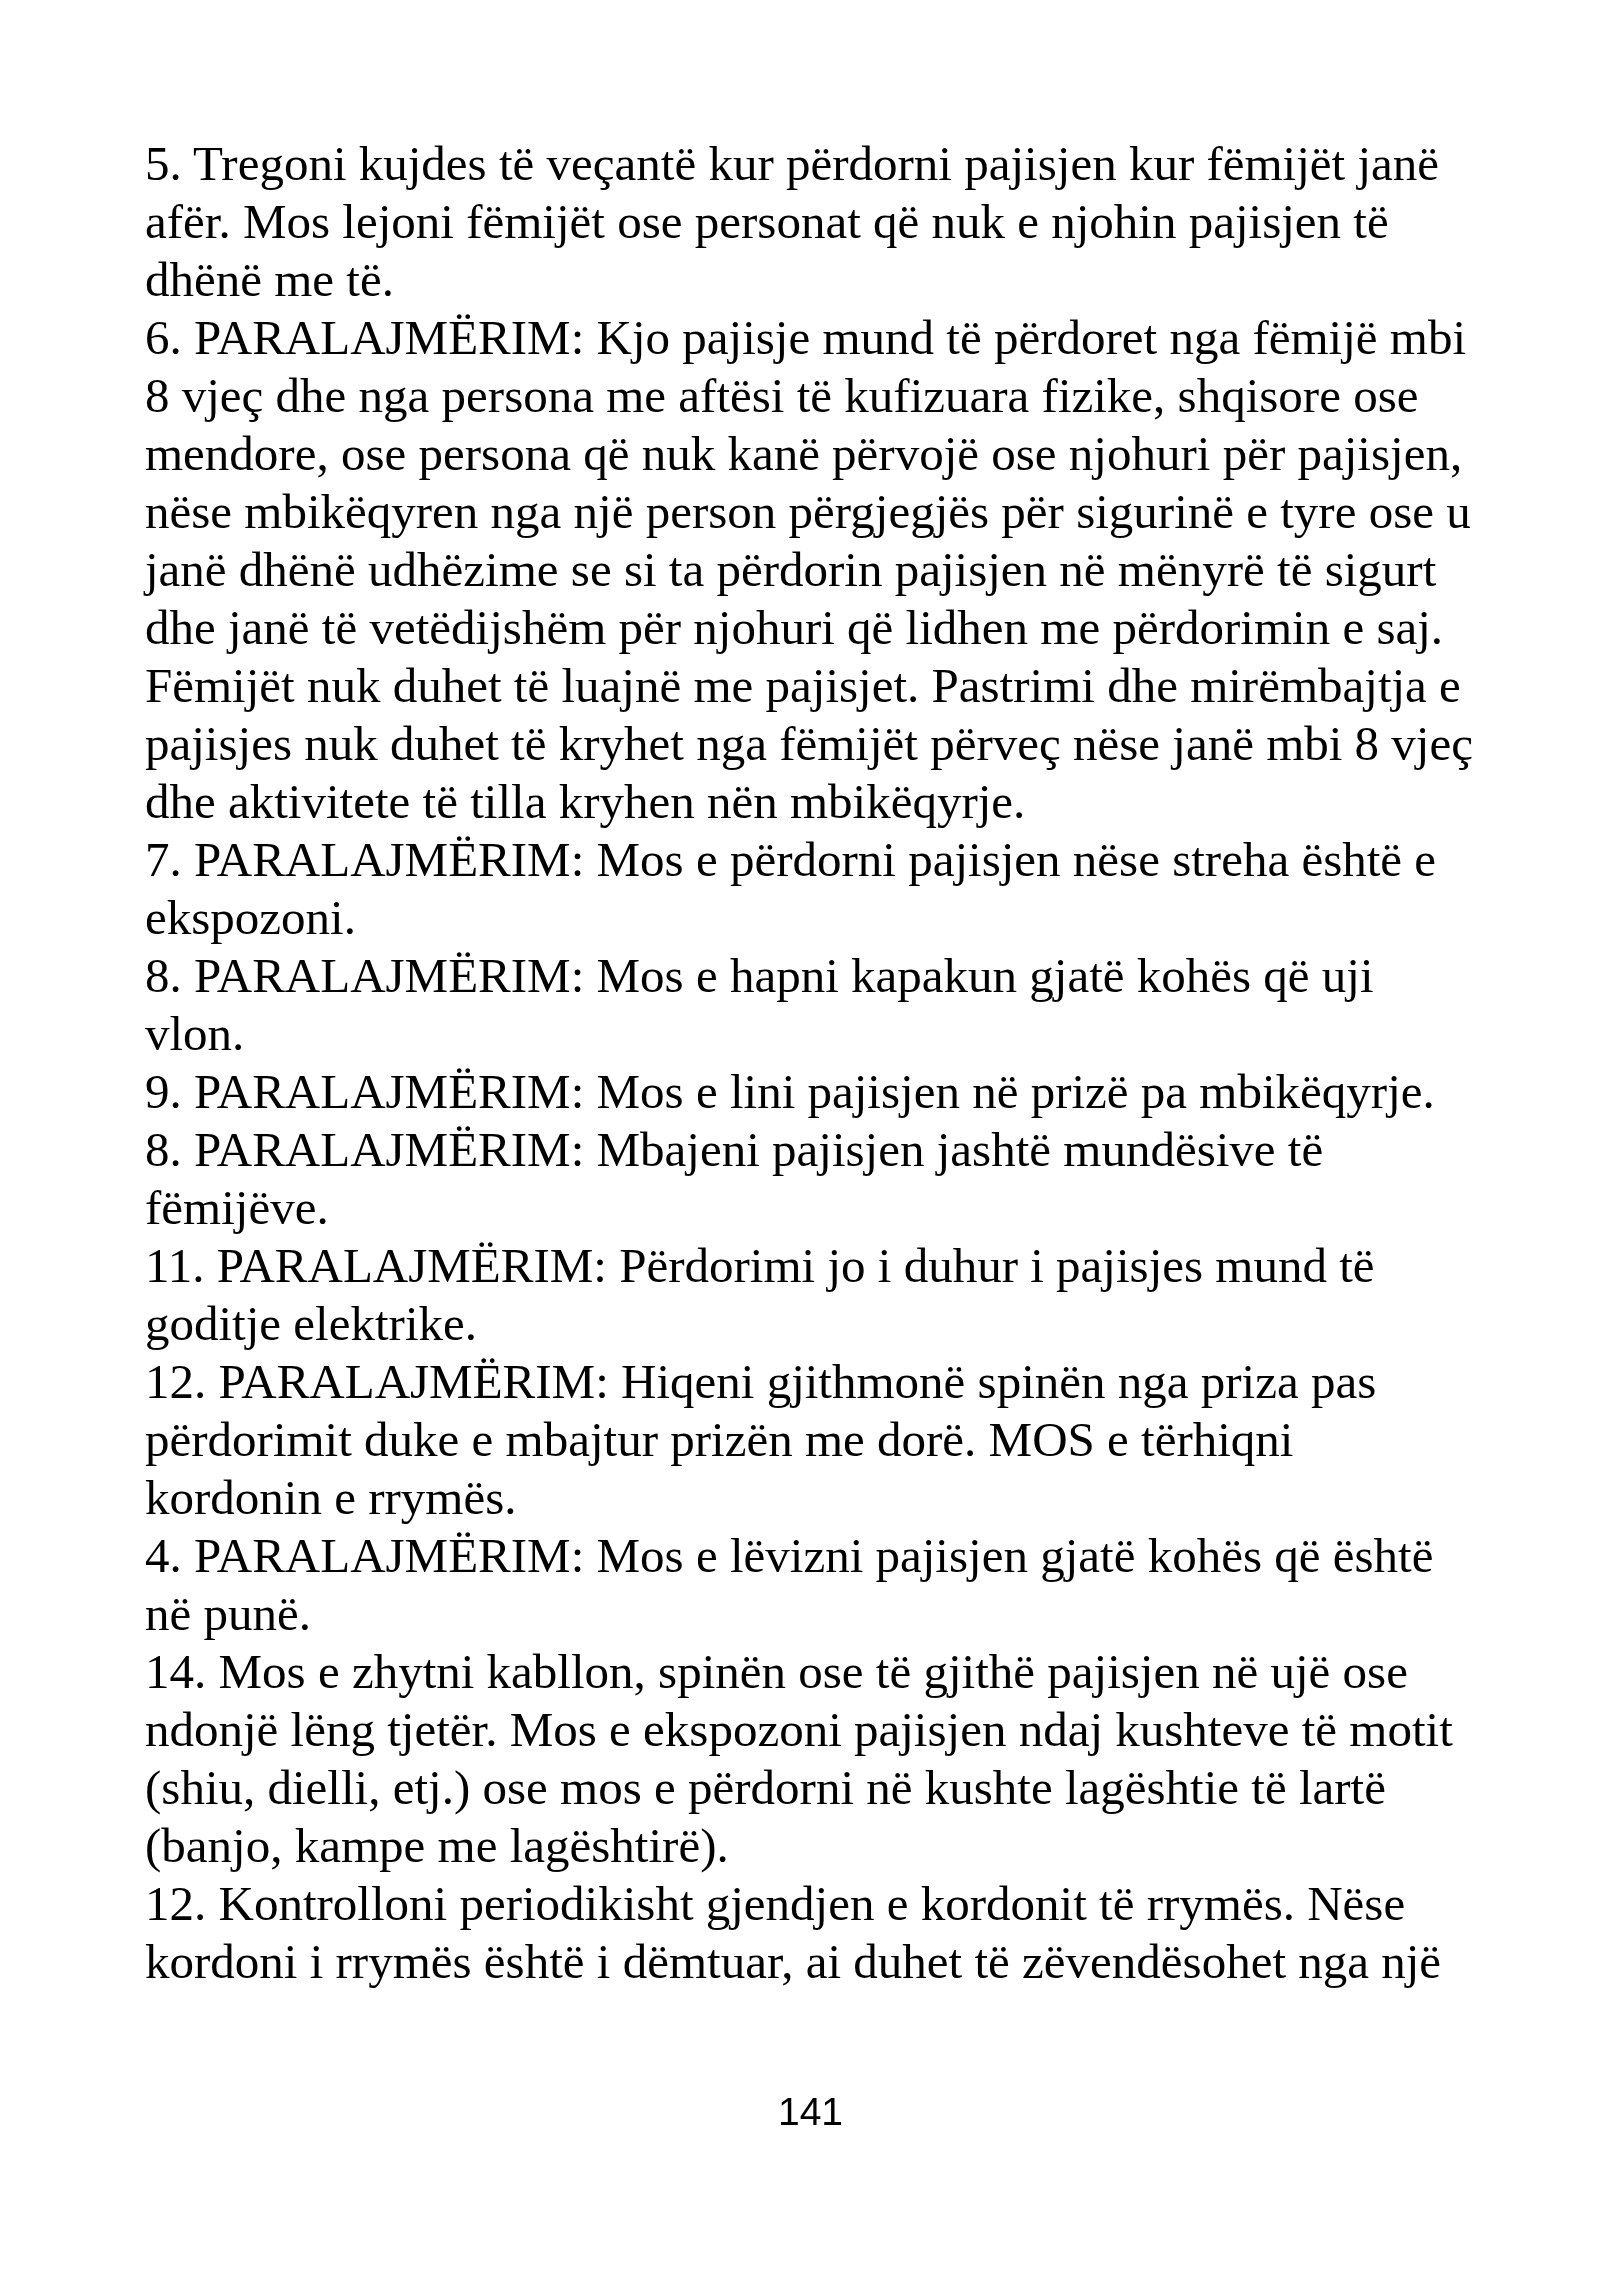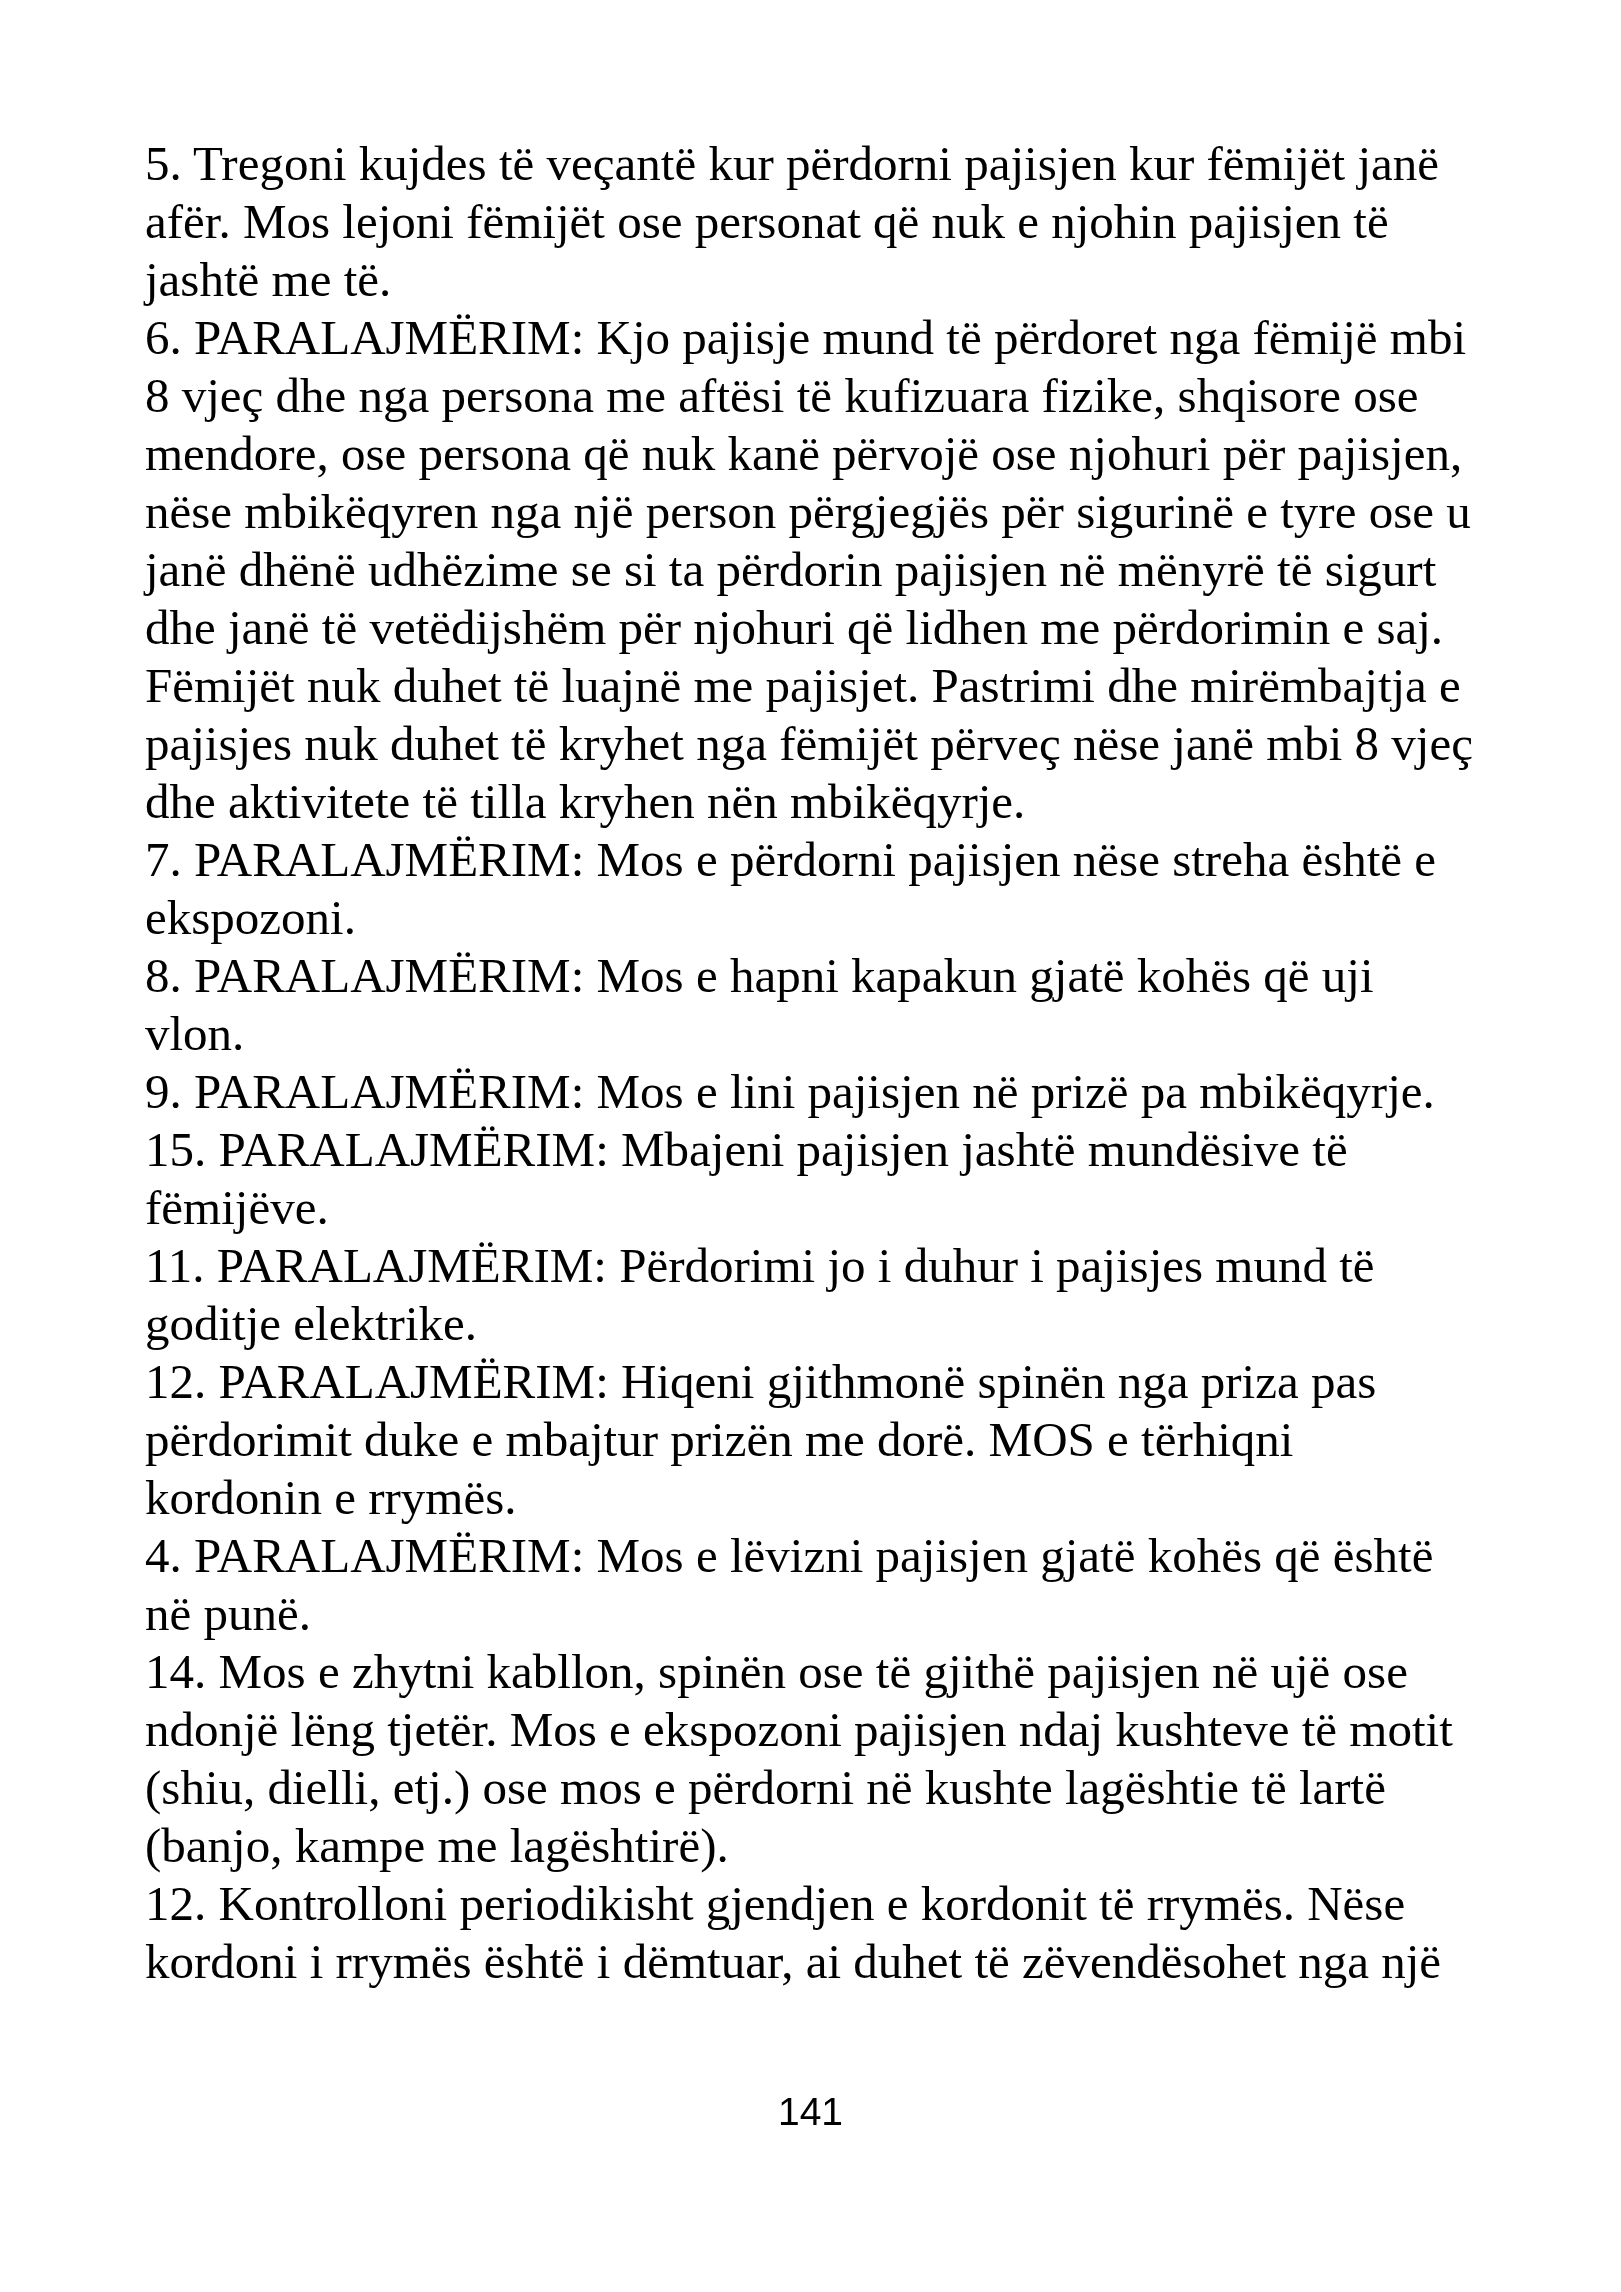--- a/index.html
+++ b/index.html
@@ -40,36 +40,36 @@
     color: #000000;
   }
 </style>
 </head>
 <body>
 
 <div class="page">
   <div class="text-block" id="lines-container">
       <div class="text-line">5. Tregoni kujdes të veçantë kur përdorni pajisjen kur fëmijët janë</div>
       <div class="text-line">afër. Mos lejoni fëmijët ose personat që nuk e njohin pajisjen të</div>
-      <div class="text-line">jashtë me të.</div>
+      <div class="text-line">dhënë me të.</div>
       <div class="text-line">6. PARALAJMËRIM: Kjo pajisje mund të përdoret nga fëmijë mbi</div>
       <div class="text-line">8 vjeç dhe nga persona me aftësi të kufizuara fizike, shqisore ose</div>
       <div class="text-line">mendore, ose persona që nuk kanë përvojë ose njohuri për pajisjen,</div>
       <div class="text-line">nëse mbikëqyren nga një person përgjegjës për sigurinë e tyre ose u</div>
       <div class="text-line">janë dhënë udhëzime se si ta përdorin pajisjen në mënyrë të sigurt</div>
       <div class="text-line">dhe janë të vetëdijshëm për njohuri që lidhen me përdorimin e saj.</div>
       <div class="text-line">Fëmijët nuk duhet të luajnë me pajisjet. Pastrimi dhe mirëmbajtja e</div>
       <div class="text-line">pajisjes nuk duhet të kryhet nga fëmijët përveç nëse janë mbi 8 vjeç</div>
       <div class="text-line">dhe aktivitete të tilla kryhen nën mbikëqyrje.</div>
       <div class="text-line">7. PARALAJMËRIM: Mos e përdorni pajisjen nëse streha është e</div>
       <div class="text-line">ekspozoni.</div>
       <div class="text-line">8. PARALAJMËRIM: Mos e hapni kapakun gjatë kohës që uji</div>
       <div class="text-line">vlon.</div>
       <div class="text-line">9. PARALAJMËRIM: Mos e lini pajisjen në prizë pa mbikëqyrje.</div>
-      <div class="text-line">15. PARALAJMËRIM: Mbajeni pajisjen jashtë mundësive të</div>
+      <div class="text-line">8. PARALAJMËRIM: Mbajeni pajisjen jashtë mundësive të</div>
       <div class="text-line">fëmijëve.</div>
       <div class="text-line">11. PARALAJMËRIM: Përdorimi jo i duhur i pajisjes mund të</div>
       <div class="text-line">goditje elektrike.</div>
       <div class="text-line">12. PARALAJMËRIM: Hiqeni gjithmonë spinën nga priza pas</div>
       <div class="text-line">përdorimit duke e mbajtur prizën me dorë. MOS e tërhiqni</div>
       <div class="text-line">kordonin e rrymës.</div>
       <div class="text-line">4. PARALAJMËRIM: Mos e lëvizni pajisjen gjatë kohës që është</div>
       <div class="text-line">në punë.</div>
       <div class="text-line">14. Mos e zhytni kabllon, spinën ose të gjithë pajisjen në ujë ose</div>
       <div class="text-line">ndonjë lëng tjetër. Mos e ekspozoni pajisjen ndaj kushteve të motit</div>

